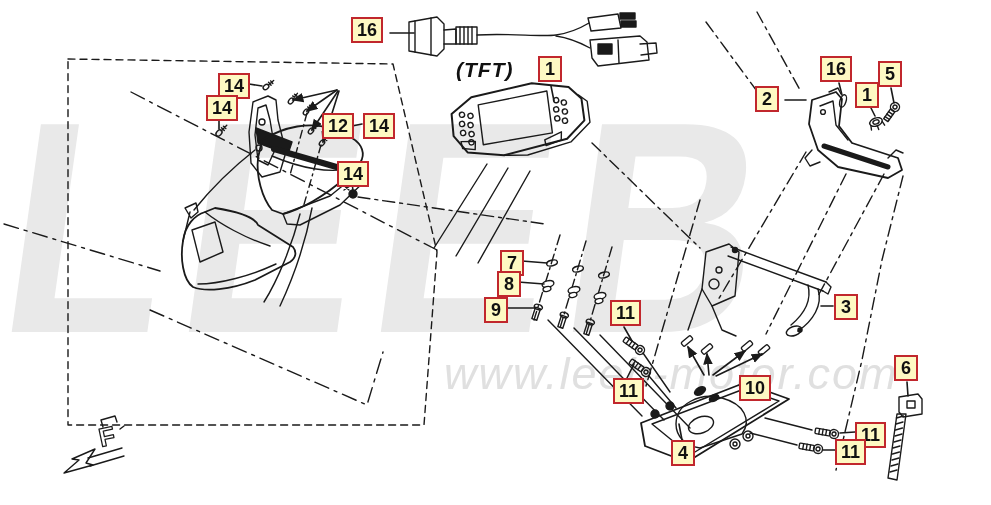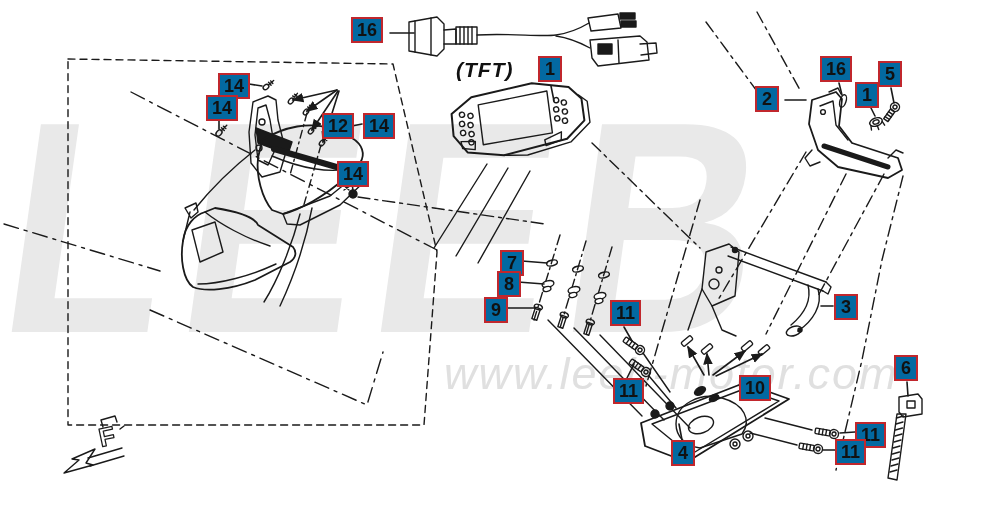--- a/index.html
+++ b/index.html
@@ -6,21 +6,21 @@
   .stage{position:relative;width:991px;height:505px;background:#fff;overflow:hidden;
          font-family:"Liberation Sans",sans-serif;}
   .brand-mark{position:absolute;left:30px;top:76px;font-weight:bold;font-size:236px;line-height:1;
               color:#e9e9e9;letter-spacing:14px;transform:skewX(-8deg) scale(1.12,1.28);
               transform-origin:left top;white-space:nowrap;user-select:none;}
   .site-mark{position:absolute;left:444px;top:348px;font-style:italic;font-size:45px;
              color:#e0e0e0;letter-spacing:2px;white-space:nowrap;user-select:none;}
   svg.art{position:absolute;left:0;top:0;}
   .tft-label{position:absolute;left:456px;top:58px;font-weight:bold;font-size:21px;color:#111;
              letter-spacing:1px;font-style:italic;}
-  .callout{position:absolute;background:#0369a1;border:2px solid #c1272d;color:#111;
+  .callout{position:absolute;background:#fef9c3;border:2px solid #c1272d;color:#111;
            font-weight:bold;font-size:18px;line-height:20px;padding:1px 4px;text-align:center;
            min-width:12px;box-sizing:content-box;}
 </style>
 </head>
 <body>
 
 <div class="stage">
 
   <div class="brand-mark" style="color: rgb(233, 233, 233);">LEEB</div>
 

